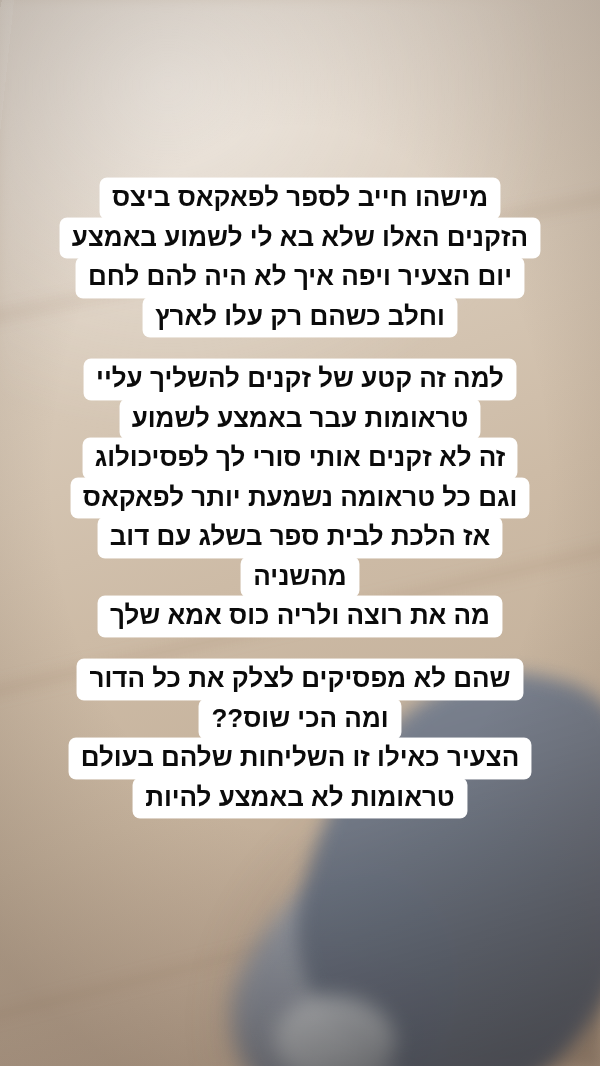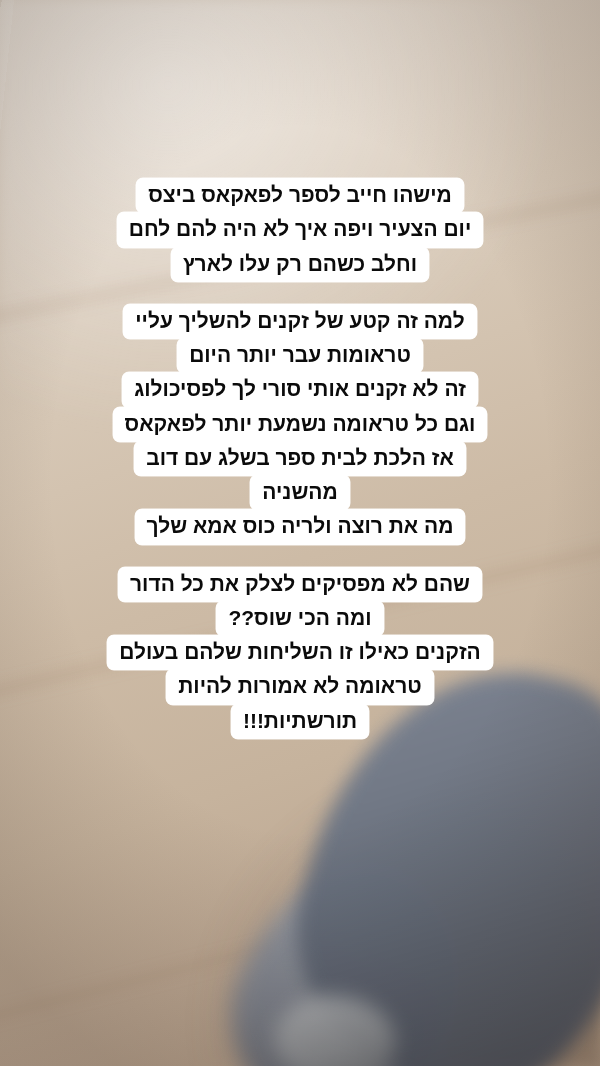--- a/index.html
+++ b/index.html
@@ -104,21 +104,21 @@
     align-items: center;
     width: 100%;
   }
   .block + .block { margin-top: 22px; align-items: center; }
   .line {
     background: #ffffff;
     color: #0b0b0b;
     direction: rtl;
     unicode-bidi: isolate;
     text-align: center;
-    font-size: 21px;
+    font-size: 26px;
     line-height: 1.06;
     font-weight: 700;
     padding: 6px 12px 7px 12px;
     border-radius: 7px;
     white-space: nowrap;
     margin: 0;
     box-shadow: 0 0 0 0.5px rgba(255,255,255,0.9);
   }
   .line + .line { margin-top: -1px; }
 </style>
@@ -133,36 +133,36 @@
   <div class="plank-c"></div>
   <div class="leg2"></div>
   <div class="leg"></div>
   <div class="shoe"></div>
   <div class="vignette"></div>
 
   <div class="text-layer">
 
     <div class="block">
       <p class="line">מישהו חייב לספר לפאקאס ביצס</p>
+      <p class="line">הזקנים האלו שלא בא לי לשמוע באמצע</p>
       <p class="line">יום הצעיר ויפה איך לא היה להם לחם</p>
       <p class="line">וחלב כשהם רק עלו לארץ</p>
     </div>
 
     <div class="block">
       <p class="line">למה זה קטע של זקנים להשליך עליי</p>
-      <p class="line">טראומות עבר יותר היום</p>
+      <p class="line">טראומות עבר באמצע לשמוע</p>
       <p class="line">זה לא זקנים אותי סורי לך לפסיכולוג</p>
       <p class="line">וגם כל טראומה נשמעת יותר לפאקאס</p>
       <p class="line">אז הלכת לבית ספר בשלג עם דוב</p>
       <p class="line">מהשניה</p>
       <p class="line">מה את רוצה ולריה כוס אמא שלך</p>
     </div>
 
     <div class="block">
       <p class="line">שהם לא מפסיקים לצלק את כל הדור</p>
       <p class="line">ומה הכי שוס??</p>
-      <p class="line">הזקנים כאילו זו השליחות שלהם בעולם</p>
-      <p class="line">טראומה לא אמורות להיות</p>
-      <p class="line">תורשתיות!!!</p>
+      <p class="line">הצעיר כאילו זו השליחות שלהם בעולם</p>
+      <p class="line">טראומות לא באמצע להיות</p>
     </div>
 
   </div>
 </div>
 
 </body></html>

